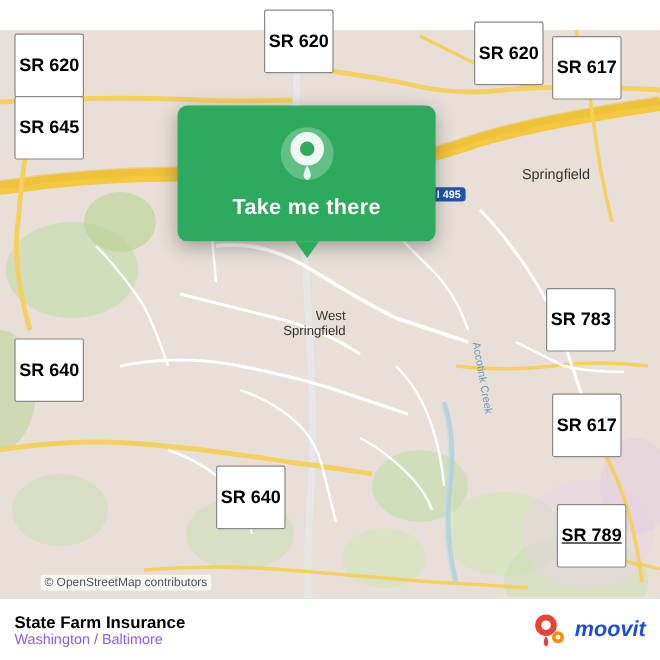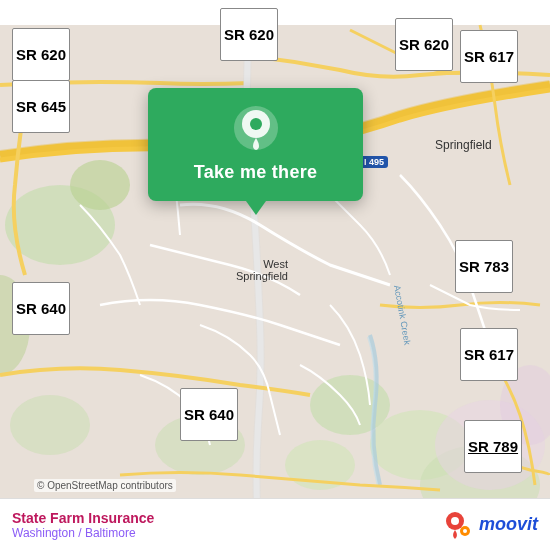--- a/index.html
+++ b/index.html
@@ -46,21 +46,21 @@
 
     #location-info {
       display: flex;
       flex-direction: column;
       justify-content: center;
     }
 
     #location-name {
       font-size: 14px;
       font-weight: bold;
-      color: #be185d;
+      color: #000000;
     }
 
     #location-region {
       font-size: 12px;
       color: #8b5cf6;
     }
 
     #moovit-logo {
       display: flex;
       align-items: center;

